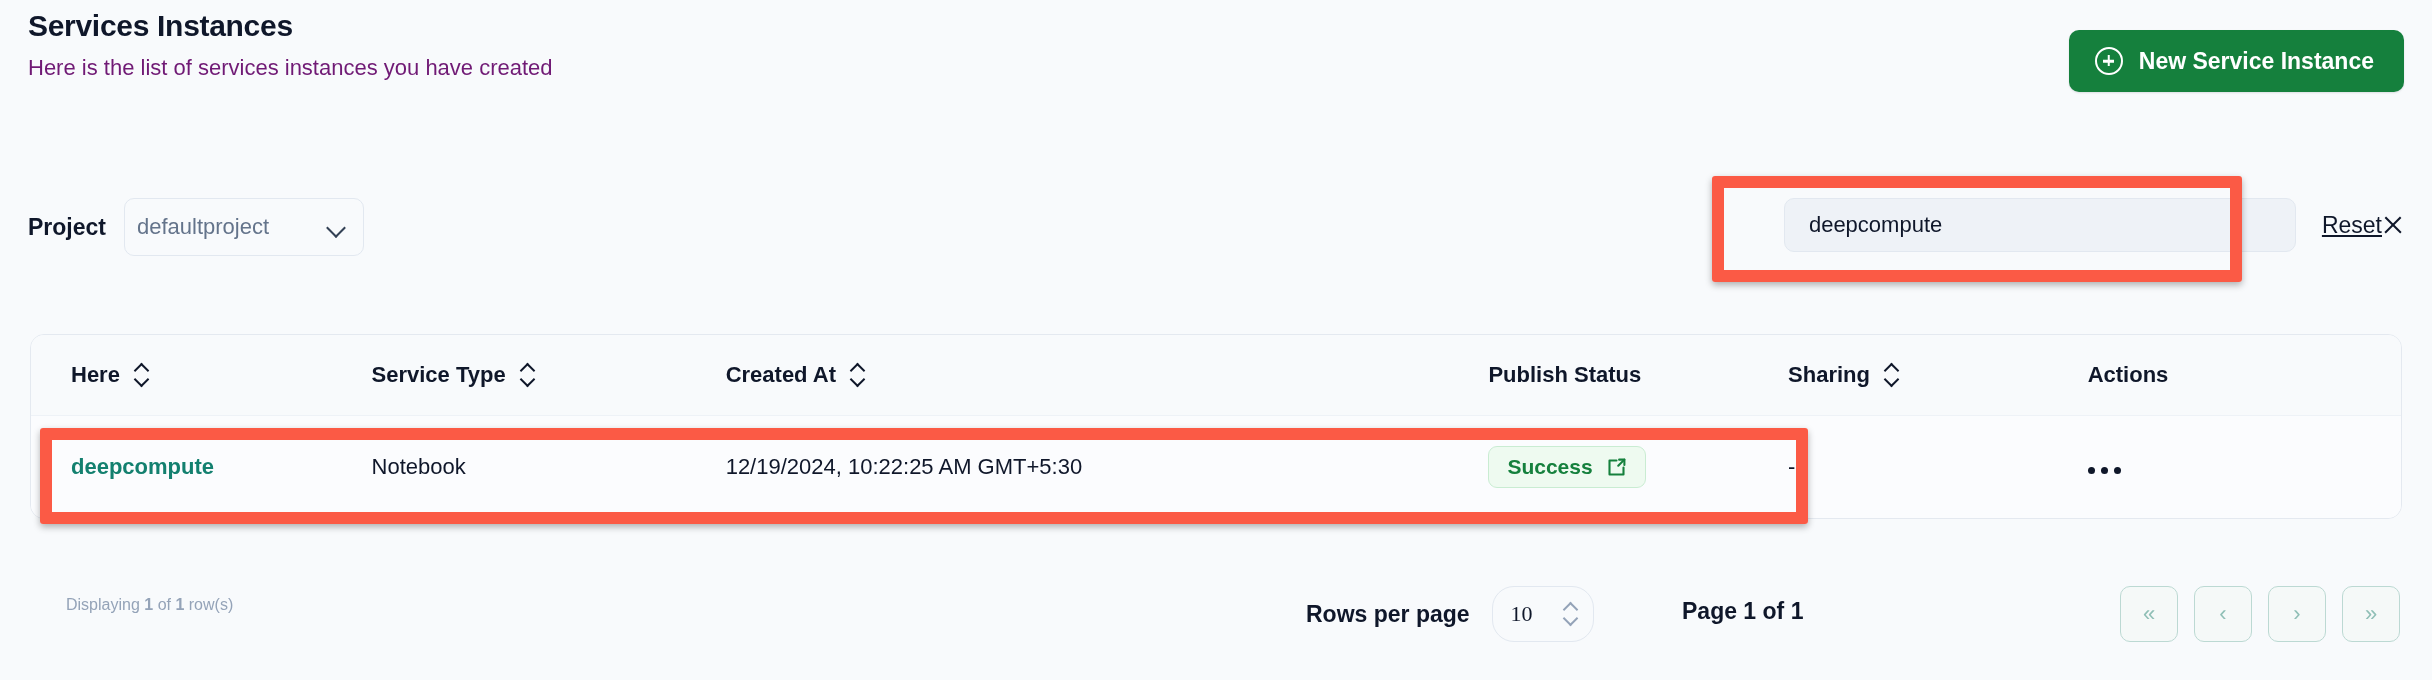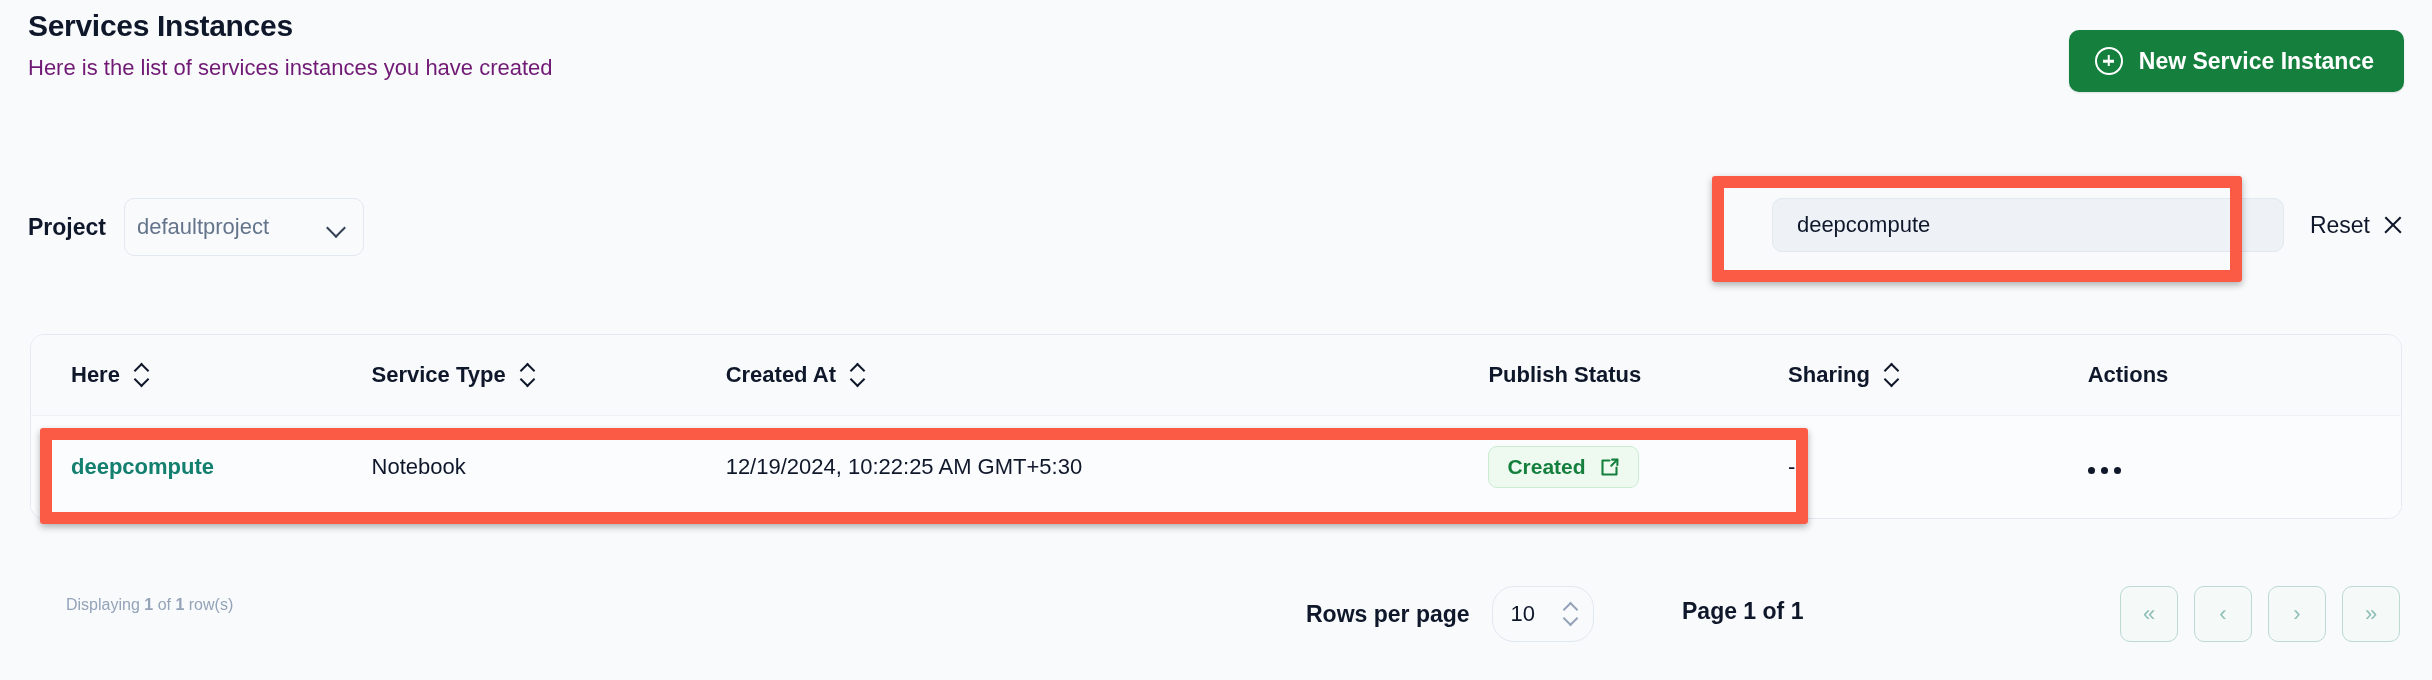--- a/index.html
+++ b/index.html
@@ -145,29 +145,30 @@
     border-radius: 10px;
     padding: 0 24px;
     font-size: 22px;
     color: #0f172a;
     font-family: "Liberation Sans", sans-serif;
     outline: none;
   }
   .reset-btn {
     display: flex;
     align-items: center;
-    gap: 12px;
+    gap: 0;
     background: transparent;
     border: none;
     font-size: 23px;
     font-weight: normal;
     color: #0f172a;
     font-family: "Liberation Sans", sans-serif;
     cursor: pointer;
     padding: 0;
+    text-decoration: underline;
   }
   .x-icon {
     width: 22px; height: 22px;
     position: relative;
     flex: 0 0 auto;
   }
   .x-icon::before, .x-icon::after {
     content: "";
     position: absolute;
     left: 0; top: 10px;
@@ -291,20 +292,21 @@
   }
   .rpp-label { font-size: 23px; font-weight: bold; color: #0f172a; }
   .rpp-select {
     width: 102px; height: 56px;
     background: #f8fafc;
     border: 1.5px solid #e2e8f0;
     border-radius: 22px;
     display: flex; align-items: center; justify-content: space-between;
     padding: 0 14px 0 18px;
     cursor: pointer;
+    font-family: Liberation Serif, serif;
   }
   .rpp-value { font-size: 22px; color: #0f172a; }
   .sort-icon.gray::before, .sort-icon.gray::after { border-color: #94a3b8; }
 
   .page-of {
     position: absolute;
     left: 1652px;
     top: 18px;
     font-size: 23px;
     font-weight: bold;
@@ -416,21 +418,21 @@
       </thead>
       <tbody>
         <tr>
           <td class="col-name">
             <a href="#">deepcompute</a>
           </td>
           <td class="col-type">Notebook</td>
           <td class="col-created">12/19/2024, 10:22:25 AM GMT+5:30</td>
           <td class="col-status">
             <span class="status-badge">
-              <span>Created</span>
+              <span>Success</span>
               <svg class="ext-link-icon" viewBox="0 0 24 24" fill="none" stroke="#15803d" stroke-width="2.4" stroke-linecap="round" stroke-linejoin="round">
                 <path d="M4 4 H12 M4 4 V20 H20 V12"></path>
                 <path d="M14 10 L21 3"></path>
                 <path d="M15 3 H21 V9"></path>
               </svg>
             </span>
           </td>
           <td class="col-sharing">
             <span class="dash">-</span>
           </td>

